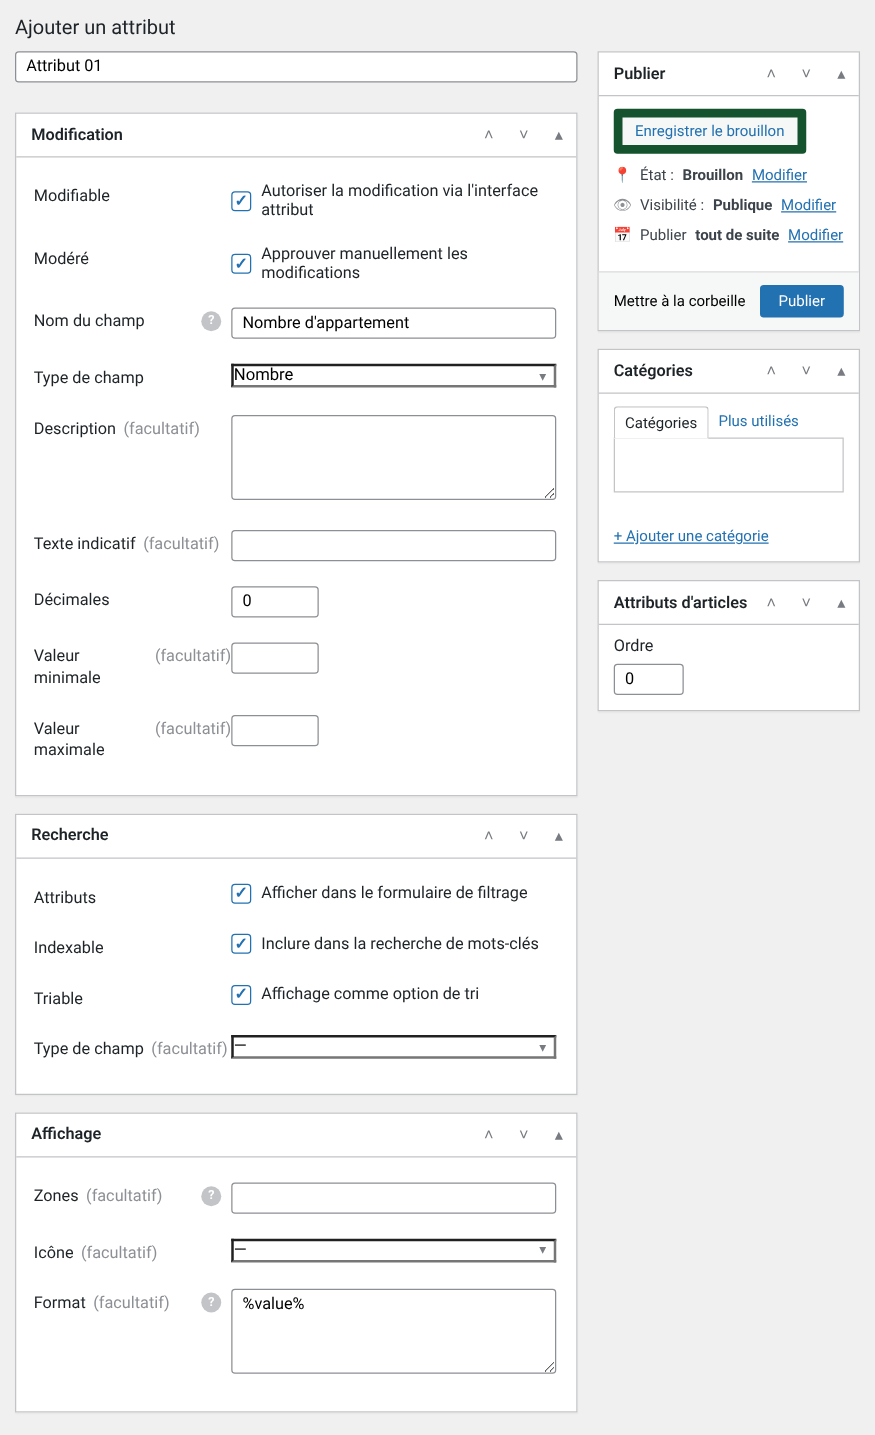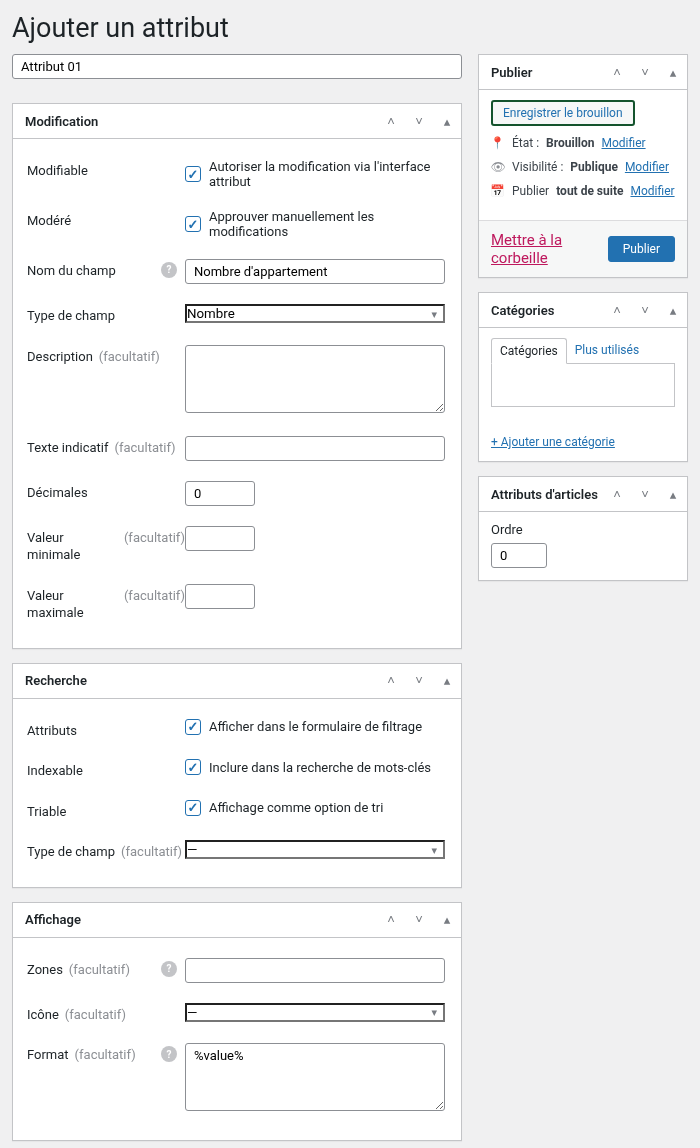--- a/index.html
+++ b/index.html
@@ -1,18 +1,18 @@
 <!DOCTYPE html>
 <html><head>
 <meta charset="utf-8">
 <style>
 *{box-sizing:border-box;margin:0;padding:0;font-family:-apple-system,BlinkMacSystemFont,"Segoe UI",Roboto,sans-serif}
 body{background:#f0f0f1;color:#1d2327;font-size:13px;width:700px}
 .wrap{padding:8px 12px 20px}
-h1{font-size:27px;font-weight:400;color:#1d2327;margin:4px 0 10px}
+h1{font-size:16px;font-weight:400;color:#1d2327;margin:4px 0 10px}
 .layout{display:flex;gap:16px;align-items:flex-start}
 .col-main{flex:1;min-width:0}
 .col-side{width:210px;flex-shrink:0}
 .title-input{width:100%;padding:5px 10px;font-size:17px;border:1px solid #8c8f94;border-radius:3px;background:#fff;margin-bottom:24px}
 .postbox{background:#fff;border:1px solid #c3c4c7;box-shadow:0 1px 1px rgba(0,0,0,.04);margin-bottom:14px}
 .postbox-header{display:flex;align-items:center;border-bottom:1px solid #c3c4c7;padding:0 0 0 12px;min-height:34px}
 .postbox-header h2{font-size:13px;font-weight:600;flex:1}
 .postbox-actions{display:flex}
 .postbox-actions span{width:28px;height:34px;display:flex;align-items:center;justify-content:center;color:#787c82;cursor:pointer;font-size:13px}
 .inside{padding:10px 14px 16px}
@@ -26,26 +26,26 @@
 .chk.on{border-color:#2271b1}
 .chk.on::after{content:"✓";color:#2271b1;font-size:13px;font-weight:bold;line-height:1}
 input[type=text],textarea,select{border:1px solid #8c8f94;border-radius:3px;padding:4px 8px;font-size:13px;background:#fff;font-family:inherit}
 .txt{width:260px}
 .txt-sm{width:70px}
 textarea{width:260px;height:68px;resize:both}
 .sel{width:260px;appearance:none;background:#fff;position:relative;padding-right:24px}
 .sel-wrap{position:relative;width:260px;display:inline-block}
 .sel-wrap::after{content:"▾";position:absolute;right:8px;top:50%;transform:translateY(-50%);color:#787c82;pointer-events:none;font-size:11px}
 .side-inside{padding:10px 12px 12px}
-.btn-outline{border:2px solid #14532d;color:#2271b1;background:#f6f7f7;padding:4px 10px;border-radius:3px;font-size:12px;cursor:pointer}
+.btn-outline{border:7px solid #14532d;color:#2271b1;background:#f6f7f7;padding:4px 10px;border-radius:3px;font-size:12px;cursor:pointer}
 .meta-line{display:flex;align-items:center;gap:7px;font-size:12px;color:#3c434a;margin:10px 0}
 .meta-ic{width:14px;color:#8c8f94;display:inline-flex;justify-content:center;font-size:12px}
 .meta-link{color:#2271b1;text-decoration:underline;cursor:pointer}
 .pub-footer{display:flex;justify-content:space-between;align-items:center;border-top:1px solid #dcdcde;padding:10px 12px;background:#f6f7f7}
-.trash-link{color:#be185d;text-decoration:underline;font-size:15px;cursor:pointer}
+.trash-link{color:#000000;font-size:12px;cursor:pointer}
 .btn-primary{background:#2271b1;border:1px solid #2271b1;color:#fff;padding:5px 14px;border-radius:3px;font-size:12px;cursor:pointer}
 .tabs{display:flex;font-size:12px;margin-bottom:-1px}
 .tab{padding:5px 8px;border:1px solid #c3c4c7;border-bottom:1px solid #fff;background:#fff;border-radius:3px 3px 0 0}
 .tab-link{padding:5px 8px;color:#2271b1;cursor:pointer}
 .cat-box{border:1px solid #c3c4c7;height:44px;background:#fff}
 .add-cat{color:#2271b1;font-size:12px;margin-top:28px;display:inline-block;cursor:pointer;text-decoration:underline}
 .order-input{width:56px;padding:4px 6px;border:1px solid #8c8f94;border-radius:3px;font-size:13px;margin-top:6px}
 </style>
 </head>
 <body>

